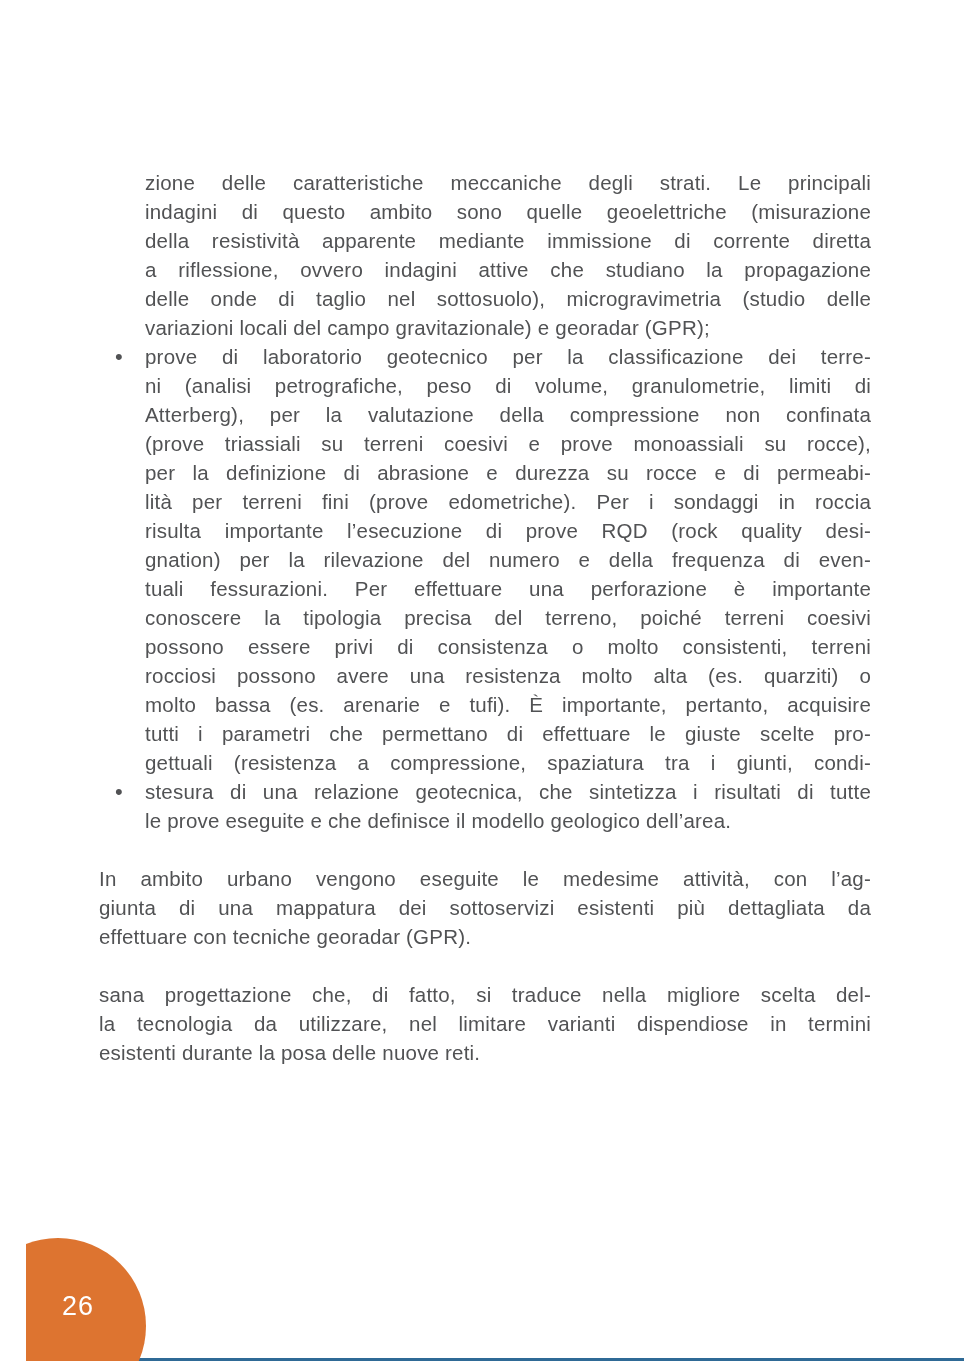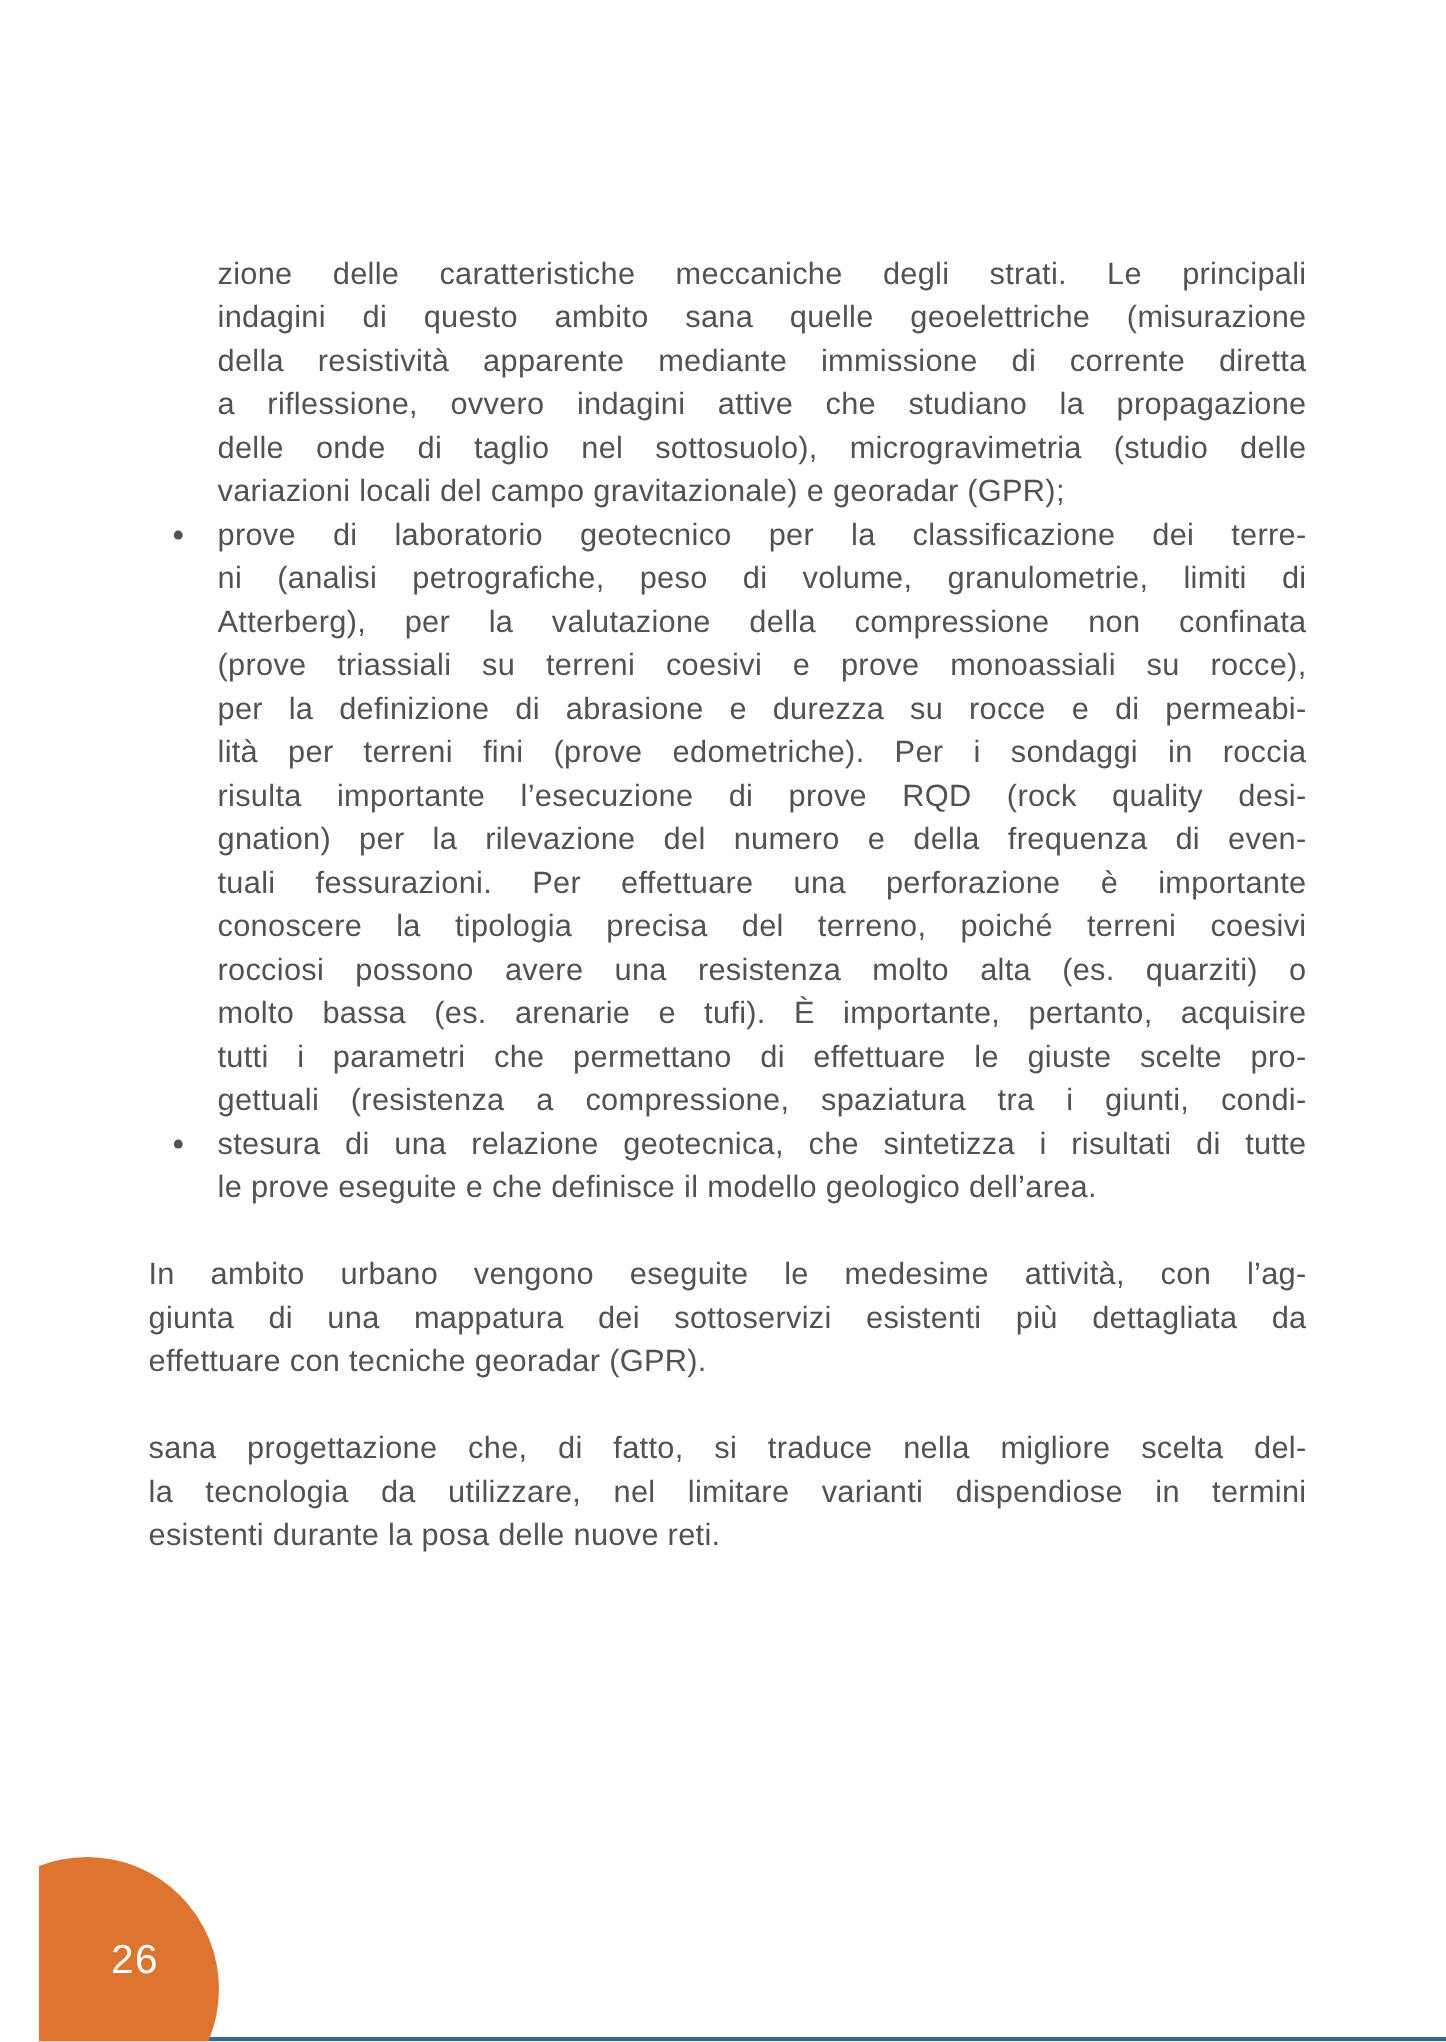--- a/index.html
+++ b/index.html
@@ -63,53 +63,54 @@
     left: -56px;
     top: 1238px;
     width: 176px;
     height: 176px;
     border-radius: 50%;
     background: var(--accent-color, #dd7430);
     z-index: 2;
   }
   .page-num {
     position: absolute;
-    left: 48px;
+    left: 36px;
     top: 1291px;
     z-index: 3;
     color: #ffffff;
     font-size: 27px;
     font-weight: 300;
     letter-spacing: 1px;
   }
 </style>
 </head>
 <body>
 
 <div class="page">
   <main id="text-column">
       <div class="block hang">
         <div class="line">zione delle caratteristiche meccaniche degli strati. Le principali</div>
-        <div class="line">indagini di questo ambito sana quelle geoelettriche (misurazione</div>
+        <div class="line">indagini di questo ambito sono quelle geoelettriche (misurazione</div>
         <div class="line">della resistività apparente mediante immissione di corrente diretta</div>
         <div class="line">a riflessione, ovvero indagini attive che studiano la propagazione</div>
         <div class="line">delle onde di taglio nel sottosuolo), microgravimetria (studio delle</div>
         <div class="line last">variazioni locali del campo gravitazionale) e georadar (GPR);</div>
       </div>
       <div class="block bullet">
         <div class="line">prove di laboratorio geotecnico per la classificazione dei terre-</div>
         <div class="line">ni (analisi petrografiche, peso di volume, granulometrie, limiti di</div>
         <div class="line">Atterberg), per la valutazione della compressione non confinata</div>
         <div class="line">(prove triassiali su terreni coesivi e prove monoassiali su rocce),</div>
         <div class="line">per la definizione di abrasione e durezza su rocce e di permeabi-</div>
         <div class="line">lità per terreni fini (prove edometriche). Per i sondaggi in roccia</div>
         <div class="line">risulta importante l’esecuzione di prove RQD (rock quality desi-</div>
         <div class="line">gnation) per la rilevazione del numero e della frequenza di even-</div>
         <div class="line">tuali fessurazioni. Per effettuare una perforazione è importante</div>
         <div class="line">conoscere la tipologia precisa del terreno, poiché terreni coesivi</div>
+        <div class="line">possono essere privi di consistenza o molto consistenti, terreni</div>
         <div class="line">rocciosi possono avere una resistenza molto alta (es. quarziti) o</div>
         <div class="line">molto bassa (es. arenarie e tufi). È importante, pertanto, acquisire</div>
         <div class="line">tutti i parametri che permettano di effettuare le giuste scelte pro-</div>
         <div class="line">gettuali (resistenza a compressione, spaziatura tra i giunti, condi-</div>
         <span class="bullet-dot">•</span>
       </div>
       <div class="block bullet">
         <div class="line">stesura di una relazione geotecnica, che sintetizza i risultati di tutte</div>
         <div class="line last">le prove eseguite e che definisce il modello geologico dell’area.</div>
         <span class="bullet-dot">•</span>

